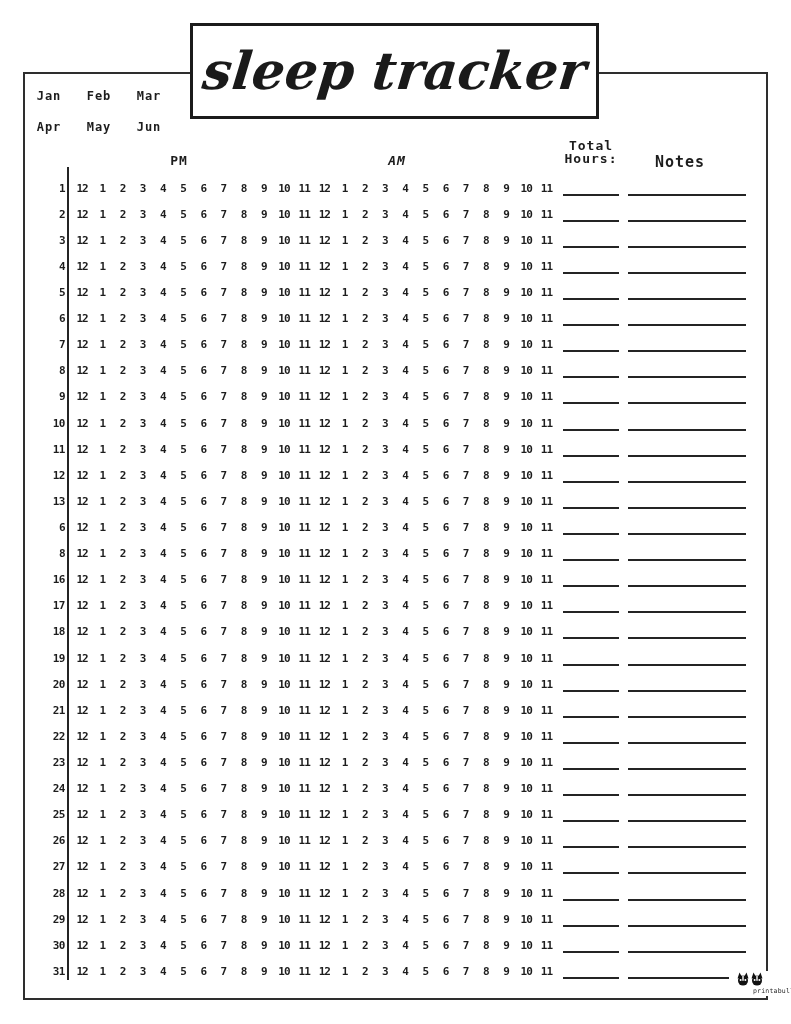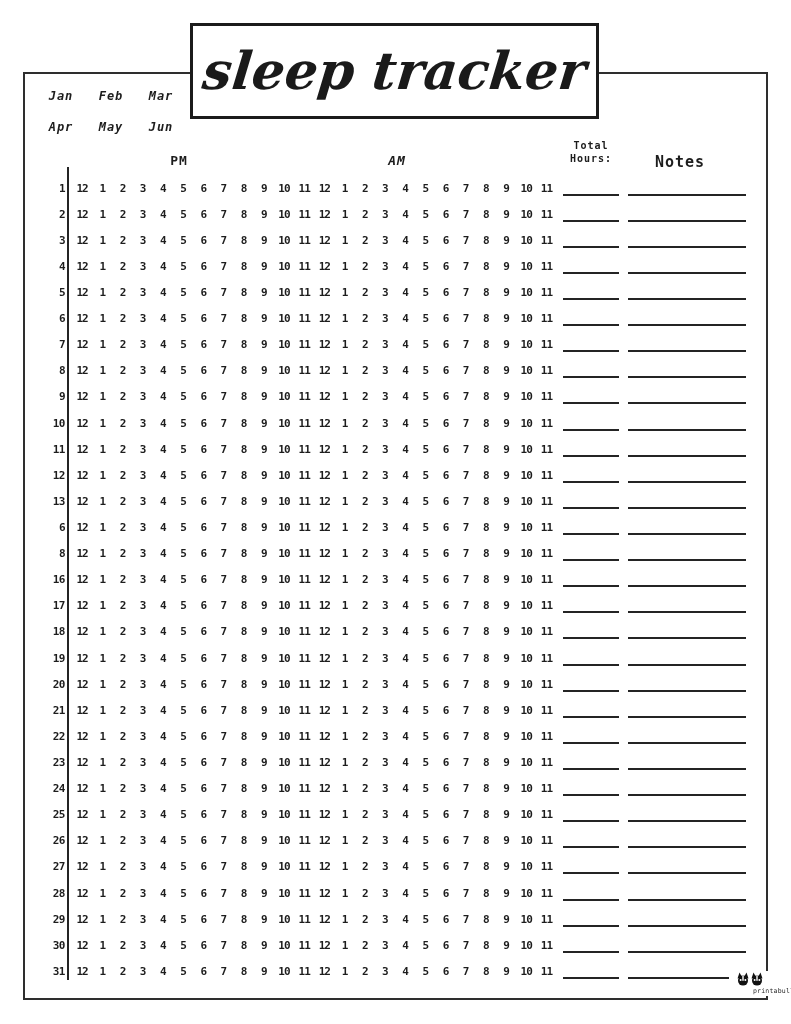--- a/index.html
+++ b/index.html
@@ -19,29 +19,29 @@
   }
   .title-text{
     font-family:"DejaVu Serif","Liberation Serif",serif;
     font-style:italic;font-weight:700;font-size:52px;letter-spacing:0px;
     color:#1a1a1a;transform:skewX(-6deg);white-space:nowrap;line-height:1;
   }
   .months{
     position:absolute;display:grid;grid-template-columns:repeat(3,50px);
     row-gap:17px;font-size:12px;font-weight:bold;z-index:2;
   }
-  .months-left{left:36px;top:89px;font-style:italic;}
+  .months-left{left:24px;top:89px;}
   .months-right{left:608px;top:89px;}
   .month{text-align:center;letter-spacing:1px;}
   .col-header{
     position:absolute;font-size:13px;font-weight:bold;text-align:center;letter-spacing:1px;z-index:2;
   }
   .hdr-pm{left:157px;top:153px;width:44px;}
   .hdr-am{left:375px;top:153px;width:44px;font-style:italic;}
-  .hdr-total{left:564px;top:139px;width:54px;font-size:10px;line-height:13px;}
+  .hdr-total{left:564px;top:139px;width:54px;font-size:13px;line-height:13px;}
   .hdr-notes{left:653px;top:153px;width:54px;font-size:15px;}
   .v-line{position:absolute;left:67px;top:167px;width:2px;height:813px;background:#242424;z-index:2;}
   .rows{position:absolute;left:30px;top:175px;width:720px;z-index:2;}
   .row{height:26.12px;display:flex;align-items:center;font-size:11px;font-weight:bold;}
   .day{width:35px;text-align:right;letter-spacing:-0.5px;}
   .hours{margin-left:7px;display:flex;}
   .hour{width:20.2px;text-align:center;letter-spacing:-1px;}
   .line{border-bottom:2px solid #242424;transform:translateY(6px);display:inline-block;height:1px;}
   .line.short{width:56px;margin-left:6px;}
   .line.long{width:118px;margin-left:9px;}

